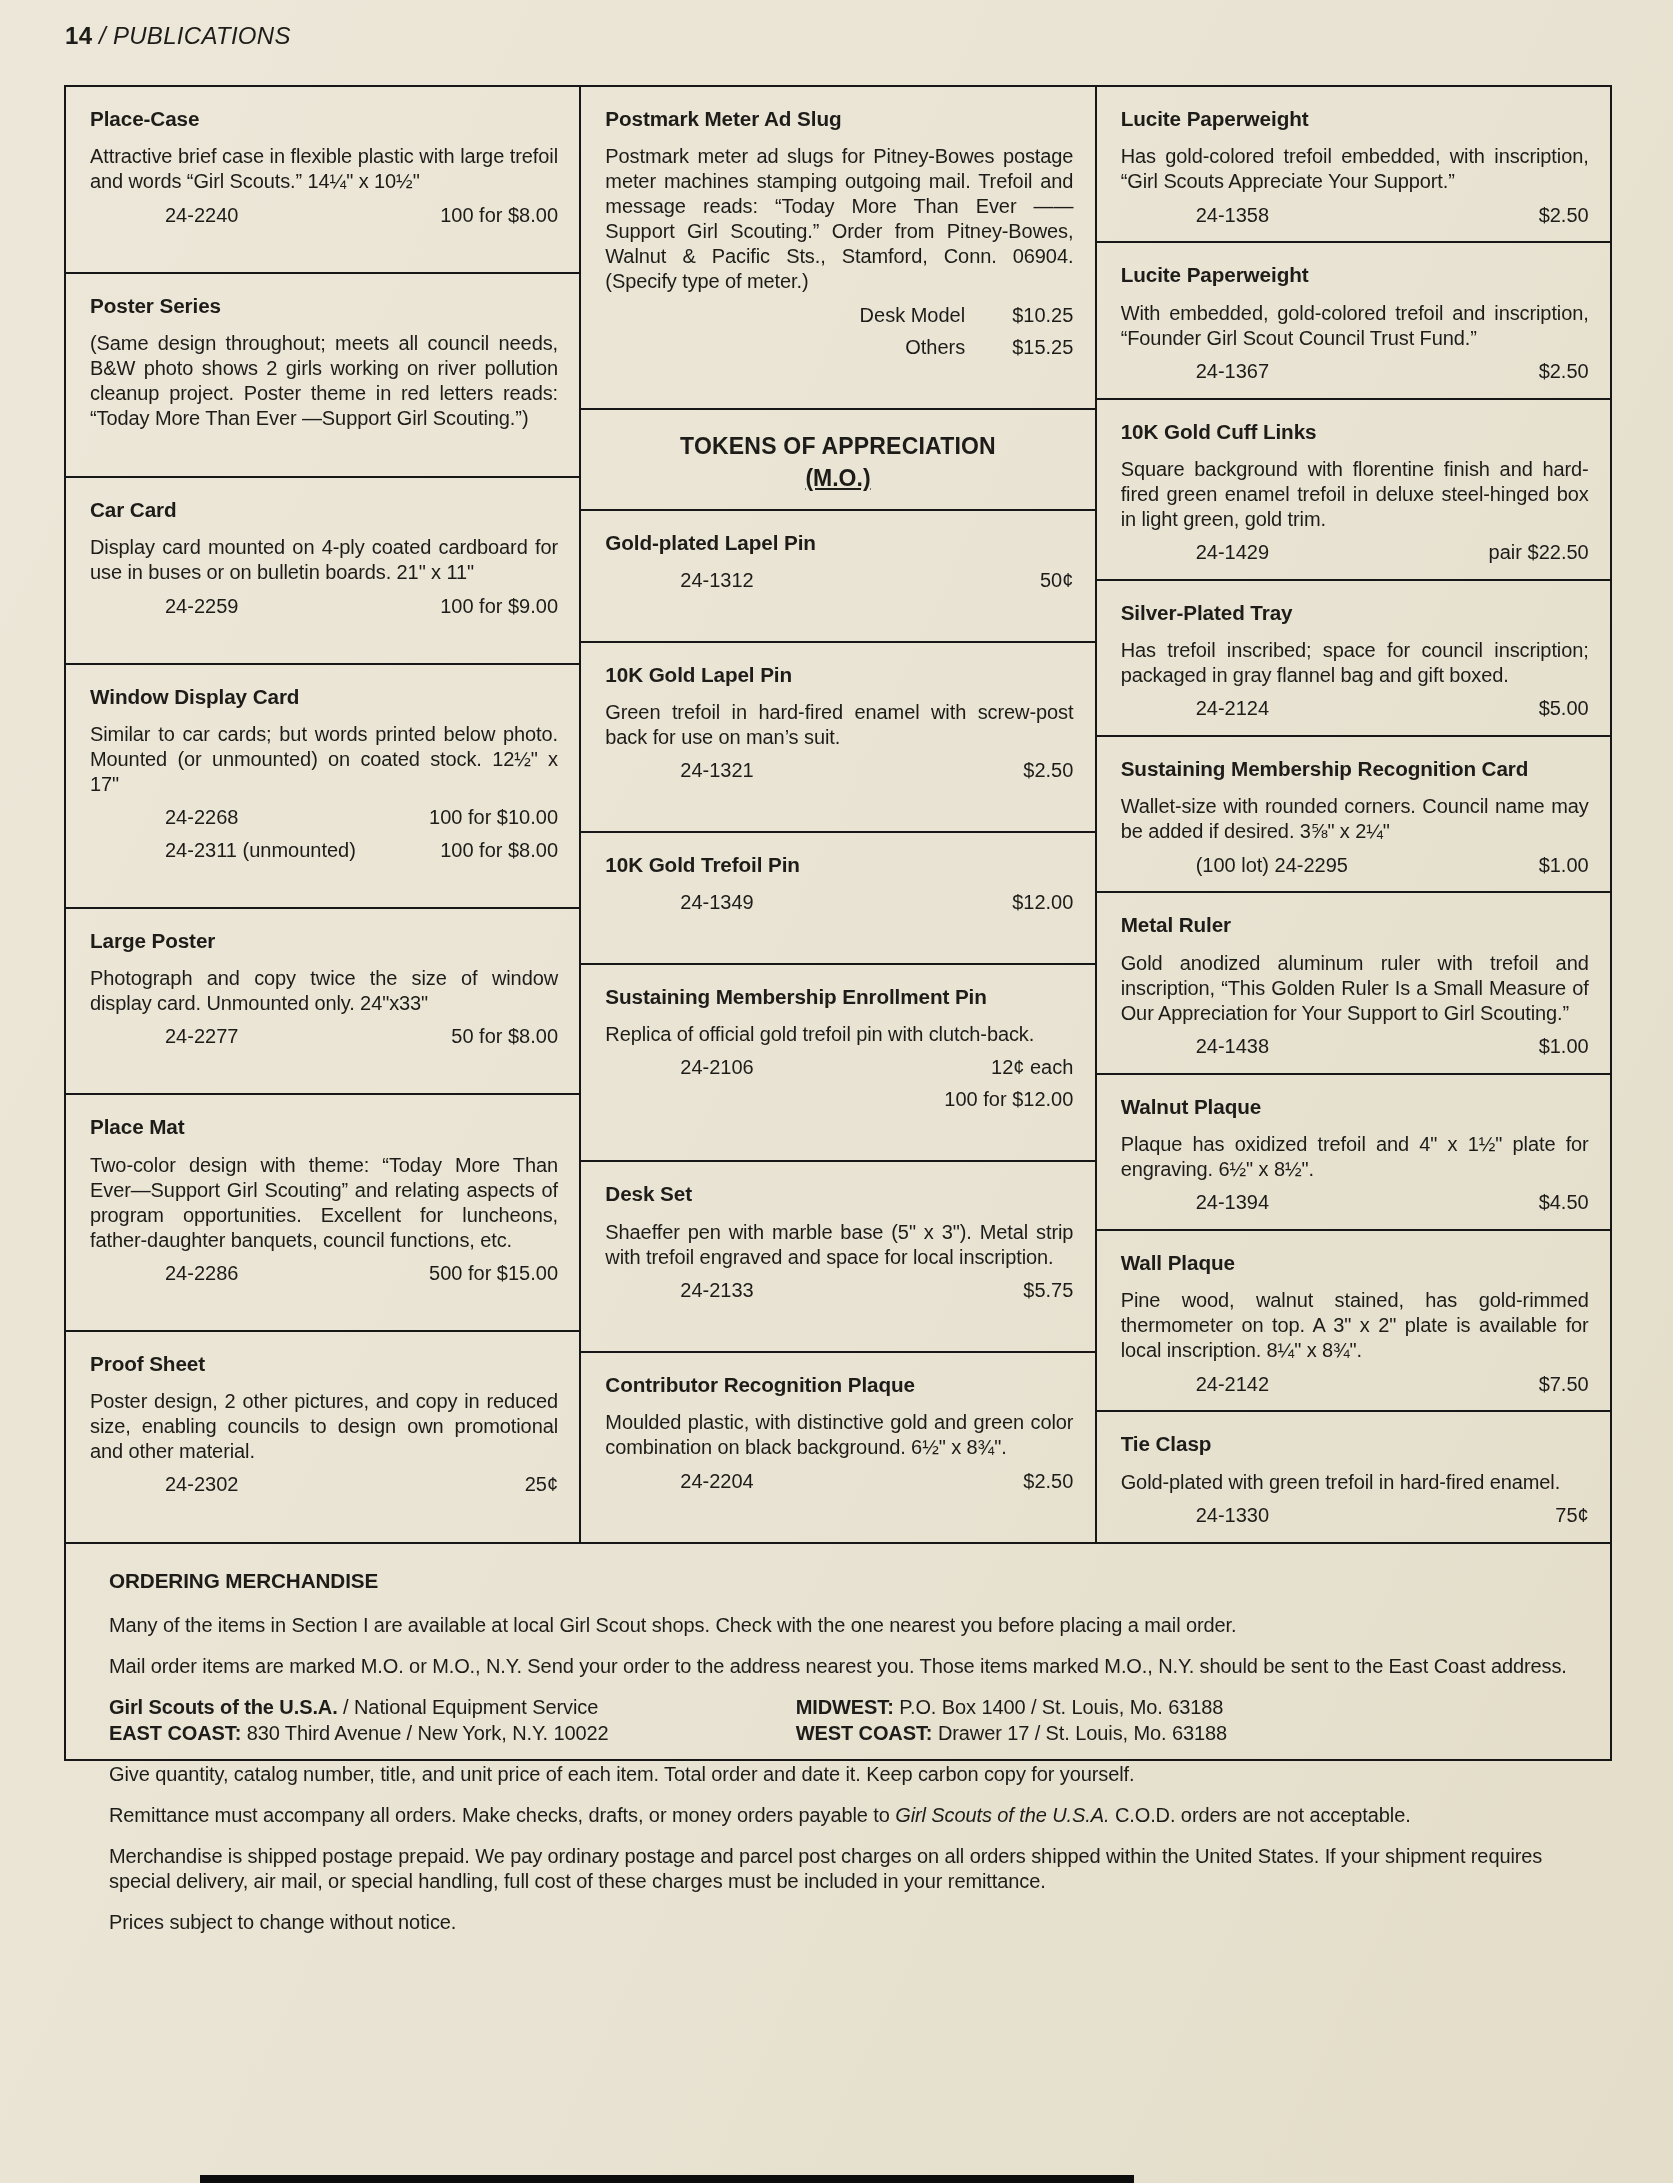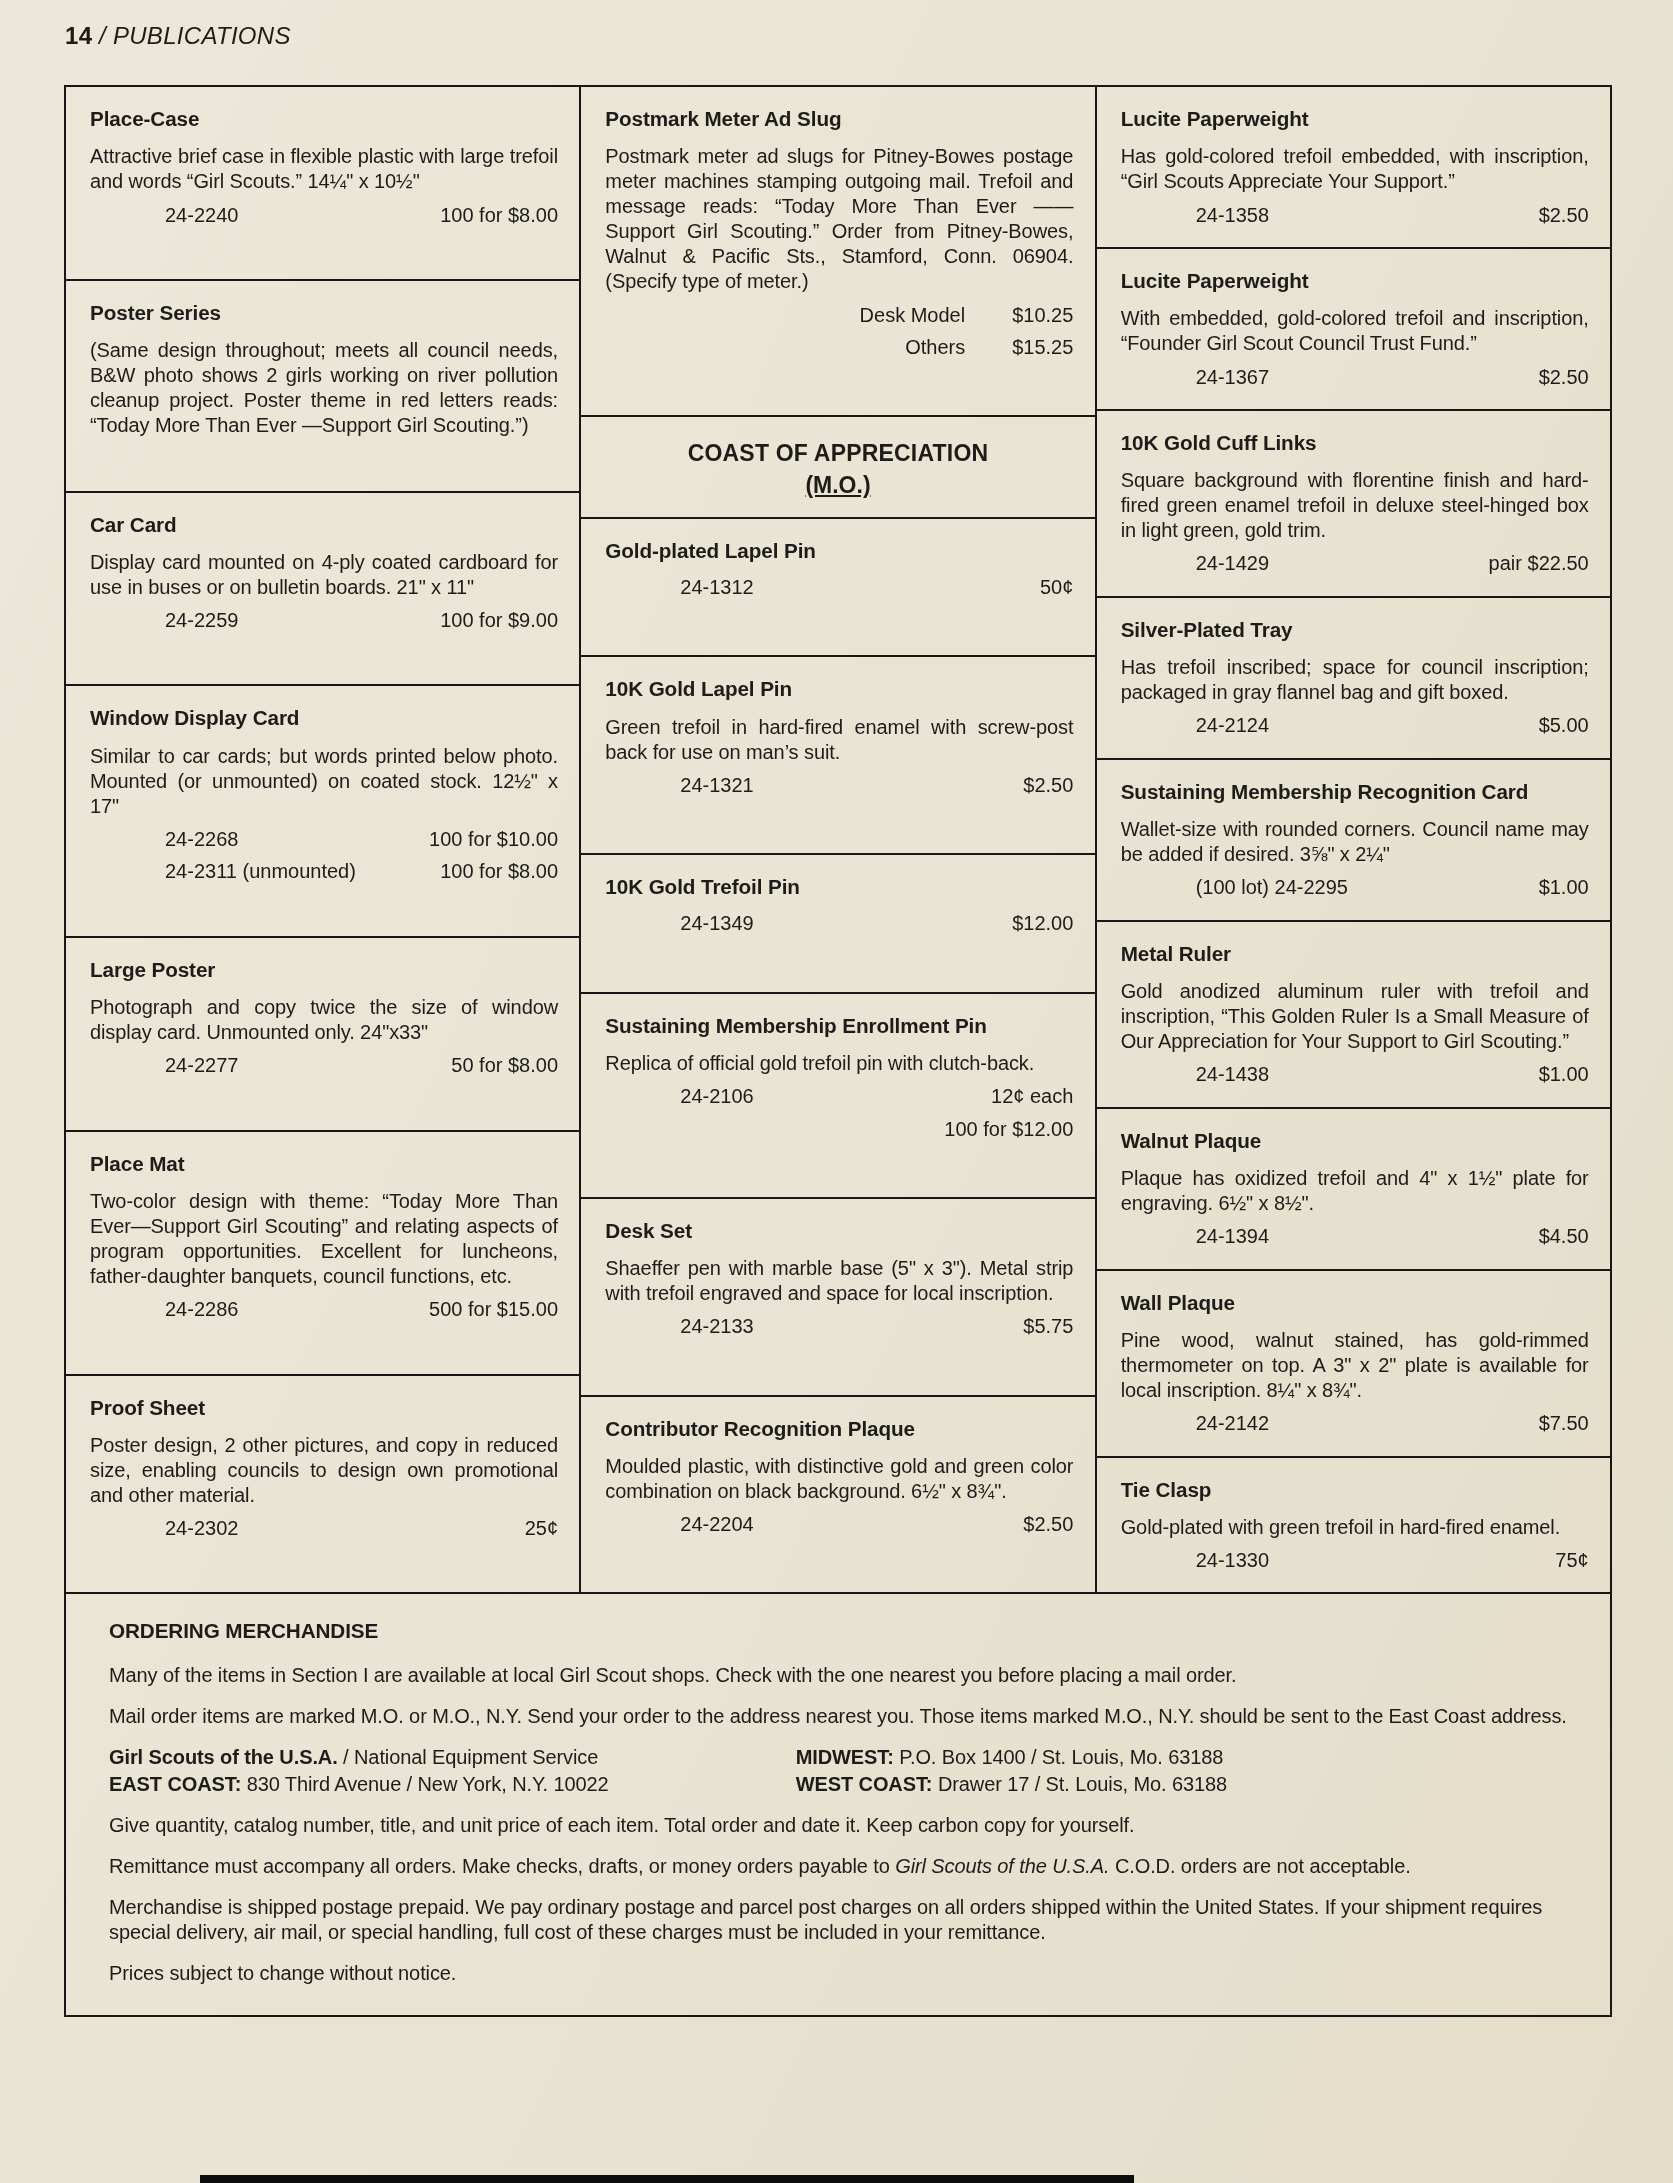--- a/index.html
+++ b/index.html
@@ -14,21 +14,21 @@
   .page { position: absolute; inset: 0; }
 
   
   .page-header { position: absolute; top: 22px; left: 65px; font-size: 24px; letter-spacing: 0.3px; }
   .page-num { font-weight: bold; }
   .page-section { font-style: italic; margin-left: 6.7px; }
 
   
   .main-box {
     position: absolute; left: 64px; top: 85px;
-    width: 1548px; height: 1932px;
+    width: 1548px; height: 1676px;
     border: 2.7px solid #171717;
     display: flex; flex-direction: column;
     box-sizing: border-box;
     background: transparent;
   }
   .columns { display: flex; height: 1545px; }
   .column { flex: 1 1 0; display: flex; flex-direction: column; border-right: 2px solid #171717; min-width: 0; }
   .column:last-child { border-right: none; }
 
   .item {
@@ -144,21 +144,21 @@
             <div class="price-row right">
               <span class="catalog-no">Desk Model</span>
               <span class="price">$10.25</span>
             </div>
             <div class="price-row right">
               <span class="catalog-no">Others</span>
               <span class="price">$15.25</span>
             </div>
           </div>
           <div class="item section-head">
-            <div class="section-title">COAST OF APPRECIATION</div>
+            <div class="section-title">TOKENS OF APPRECIATION</div>
             <div class="section-sub">(M.O.)</div>
           </div>
           <div class="item">
             <h3 class="item-title">Gold-plated Lapel Pin</h3>
             <div class="price-row">
               <span class="catalog-no">24-1312</span>
               <span class="price">50¢</span>
             </div>
           </div>
           <div class="item">

